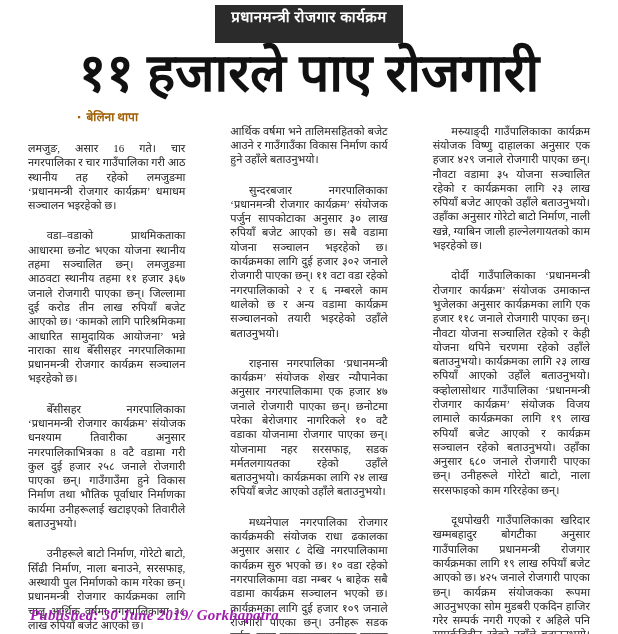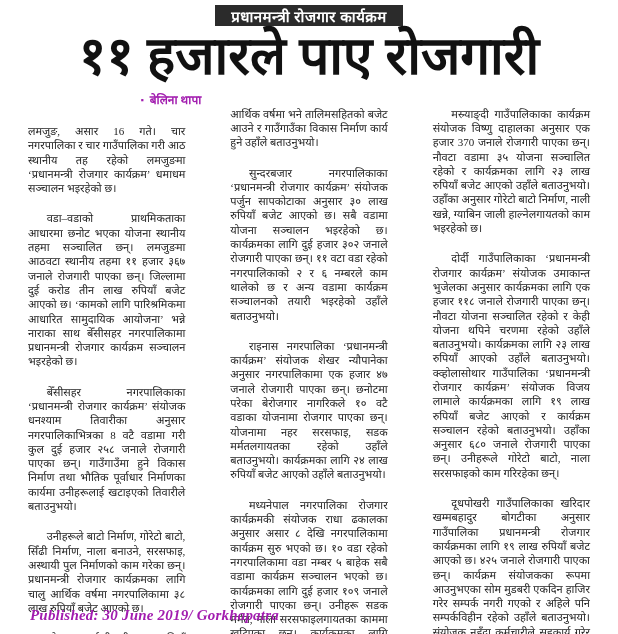--- a/index.html
+++ b/index.html
@@ -20,21 +20,21 @@
     text-align: center;
     padding-top: 5px;
   }
   .kicker {
     display: inline-block;
     background: #2b2b2b;
     color: #ffffff;
     font-weight: bold;
     font-size: 15px;
     line-height: 1.2;
-    padding: 3px 16px 0 16px;
+    padding: 3px 16px 17px 16px;
     letter-spacing: 0.5px;
   }
   .headline {
     margin: 3px 8px 4px 8px;
     text-align: center;
     font-size: 53px;
     line-height: 1.05;
     font-weight: 800;
     color: #111111;
     white-space: nowrap;
@@ -50,22 +50,22 @@
     min-width: 0;
     font-size: 11px;
     line-height: 14.3px;
     text-align: justify;
     color: #222222;
   }
   .byline {
     font-weight: bold;
     font-size: 12px;
     margin: 2px 0 16px 2px;
-    color: #a21caf;
-    text-align: right;
+    color: #a16207;
+    text-align: center;
   }
   .byline .bullet {
     display: inline-block;
     font-size: 9px;
     margin-right: 6px;
     transform: translateY(-1px);
   }
   .col p {
     margin: 16px;
     padding: 0;
@@ -108,21 +108,21 @@
       </div>
 
     <div class="col">
         <p>आर्थिक वर्षमा भने तालिमसहितको बजेट आउने र गाउँगाउँका विकास निर्माण कार्य हुने उहाँले बताउनुभयो।</p>
         <p class="indent">सुन्दरबजार नगरपालिकाका ‘प्रधानमन्त्री रोजगार कार्यक्रम’ संयोजक पर्जुन सापकोटाका अनुसार ३० लाख रुपियाँ बजेट आएको छ। सबै वडामा योजना सञ्चालन भइरहेको छ। कार्यक्रमका लागि दुई हजार ३०२ जनाले रोजगारी पाएका छन्। ११ वटा वडा रहेको नगरपालिकाको २ र ६ नम्बरले काम थालेको छ र अन्य वडामा कार्यक्रम सञ्चालनको तयारी भइरहेको उहाँले बताउनुभयो।</p>
         <p class="indent">राइनास नगरपालिका ‘प्रधानमन्त्री कार्यक्रम’ संयोजक शेखर न्यौपानेका अनुसार नगरपालिकामा एक हजार ४७ जनाले रोजगारी पाएका छन्। छनोटमा परेका बेरोजगार नागरिकले १० वटै वडाका योजनामा रोजगार पाएका छन्। योजनामा नहर सरसफाइ, सडक मर्मतलगायतका रहेको उहाँले बताउनुभयो। कार्यक्रमका लागि २४ लाख रुपियाँ बजेट आएको उहाँले बताउनुभयो।</p>
         <p class="indent">मध्यनेपाल नगरपालिका रोजगार कार्यक्रमकी संयोजक राधा ढकालका अनुसार असार ८ देखि नगरपालिकामा कार्यक्रम सुरु भएको छ। १० वडा रहेको नगरपालिकामा वडा नम्बर ५ बाहेक सबै वडामा कार्यक्रम सञ्चालन भएको छ। कार्यक्रमका लागि दुई हजार १०९ जनाले रोजगारी पाएका छन्। उनीहरू सडक मर्मत, नाला सरसफाइलगायतका काममा खटिएका छन्। कार्यक्रमका लागि नगरपालिकामा २७ लाख रुपियाँ बजेट आएको उहाँले</p>
       </div>
 
     <div class="col">
-        <p class="indent">मस्र्याङ्दी गाउँपालिकाका कार्यक्रम संयोजक विष्णु दाहालका अनुसार एक हजार 370 जनाले रोजगारी पाएका छन्। नौवटा वडामा ३५ योजना सञ्चालित रहेको र कार्यक्रमका लागि २३ लाख रुपियाँ बजेट आएको उहाँले बताउनुभयो। उहाँका अनुसार गोरेटो बाटो निर्माण, नाली खन्ने, ग्याबिन जाली हाल्नेलगायतको काम भइरहेको छ।</p>
+        <p class="indent">मस्र्याङ्दी गाउँपालिकाका कार्यक्रम संयोजक विष्णु दाहालका अनुसार एक हजार ४२९ जनाले रोजगारी पाएका छन्। नौवटा वडामा ३५ योजना सञ्चालित रहेको र कार्यक्रमका लागि २३ लाख रुपियाँ बजेट आएको उहाँले बताउनुभयो। उहाँका अनुसार गोरेटो बाटो निर्माण, नाली खन्ने, ग्याबिन जाली हाल्नेलगायतको काम भइरहेको छ।</p>
         <p class="indent">दोर्दी गाउँपालिकाका ‘प्रधानमन्त्री रोजगार कार्यक्रम’ संयोजक उमाकान्त भुजेलका अनुसार कार्यक्रमका लागि एक हजार ११८ जनाले रोजगारी पाएका छन्। नौवटा योजना सञ्चालित रहेको र केही योजना थपिने चरणमा रहेको उहाँले बताउनुभयो। कार्यक्रमका लागि २३ लाख रुपियाँ आएको उहाँले बताउनुभयो। क्व्होलासोथार गाउँपालिका ‘प्रधानमन्त्री रोजगार कार्यक्रम’ संयोजक विजय लामाले कार्यक्रमका लागि १९ लाख रुपियाँ बजेट आएको र कार्यक्रम सञ्चालन रहेको बताउनुभयो। उहाँका अनुसार ६८० जनाले रोजगारी पाएका छन्। उनीहरूले गोरेटो बाटो, नाला सरसफाइको काम गरिरहेका छन्।</p>
         <p class="indent">दूधपोखरी गाउँपालिकाका खरिदार खम्मबहादुर बोगटीका अनुसार गाउँपालिका प्रधानमन्त्री रोजगार कार्यक्रमका लागि १९ लाख रुपियाँ बजेट आएको छ। ४२५ जनाले रोजगारी पाएका छन्। कार्यक्रम संयोजकका रूपमा आउनुभएका सोम मुडबरी एकदिन हाजिर गरेर सम्पर्क नगरी गएको र अहिले पनि सम्पर्कविहीन रहेको उहाँले बताउनुभयो। संयोजक नहुँदा कर्मचारीले सहकार्य गरेर काम गरिरहेको उहाँले बताउनुभयो।</p>
       </div>
 
   </div>
 
   <div class="footer">Published: 30 June 2019/ Gorkhapatra</div>
 
 </div>
 

